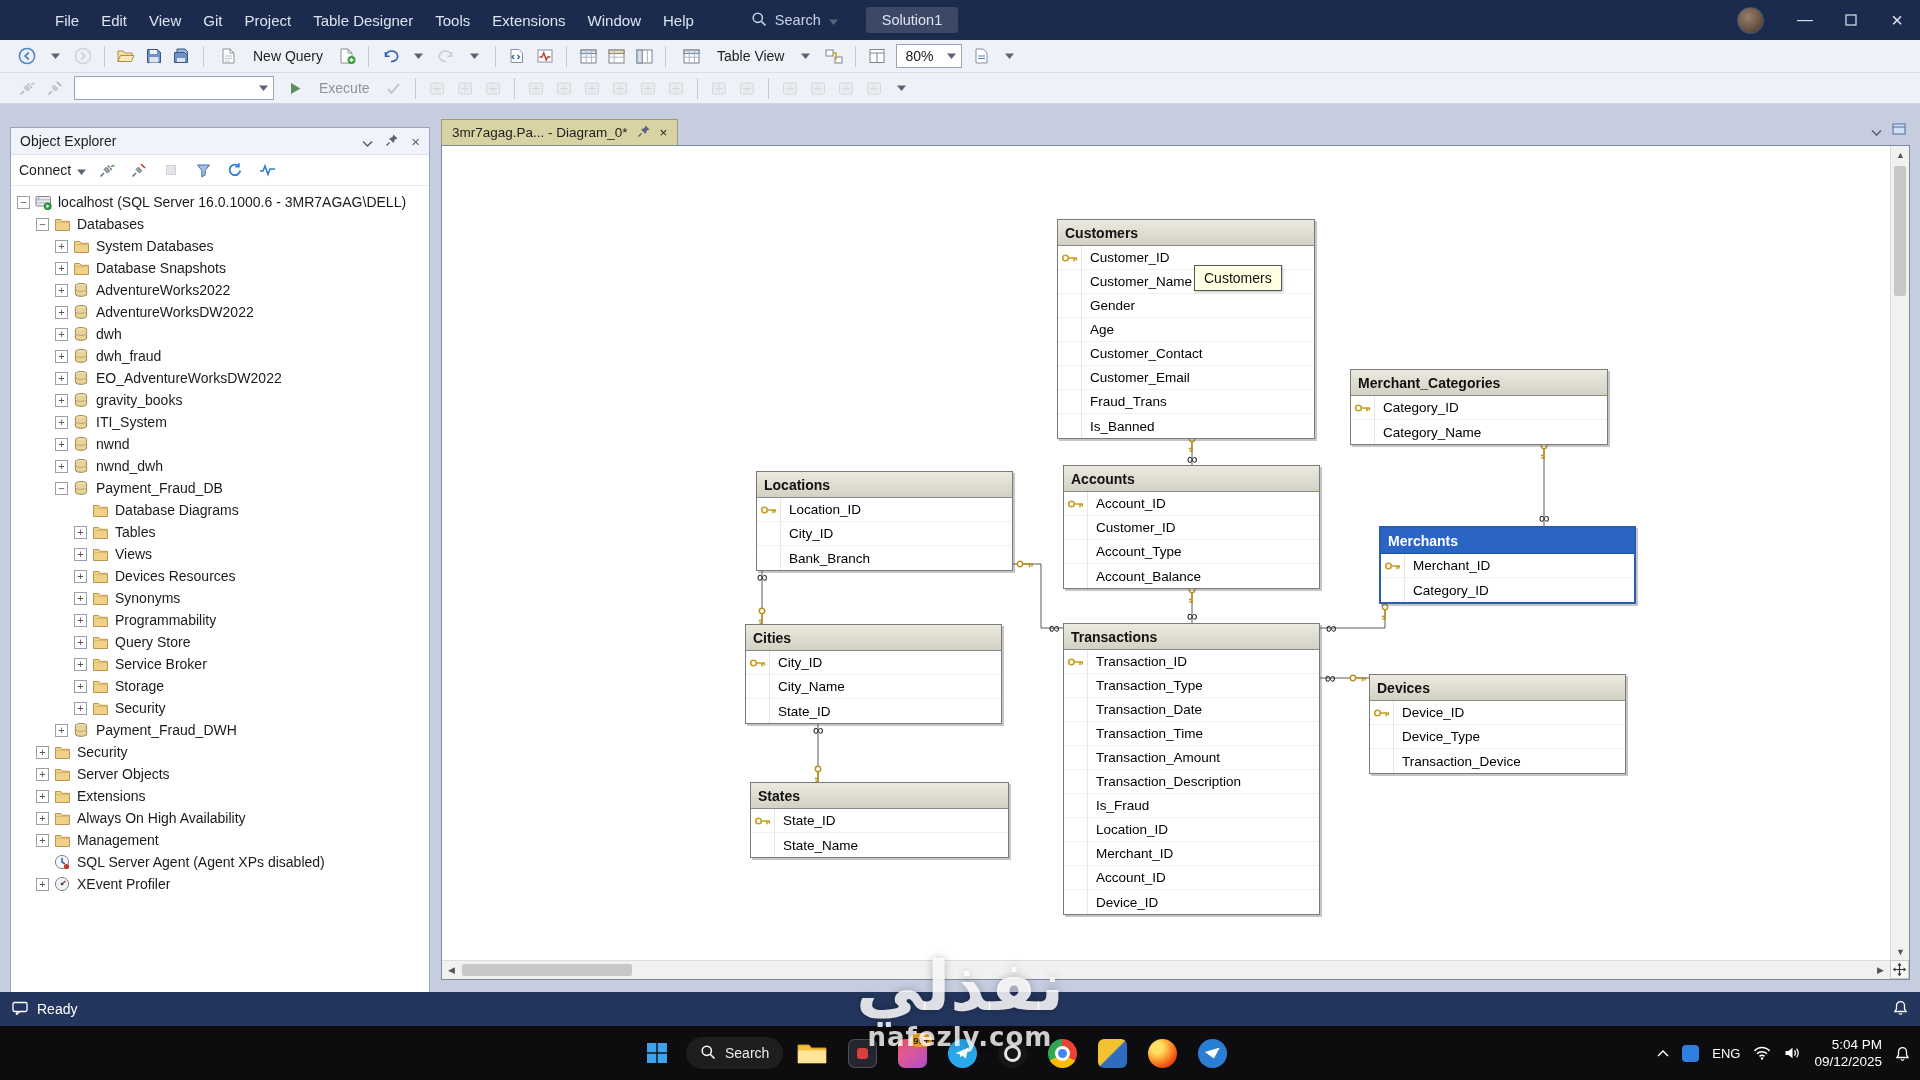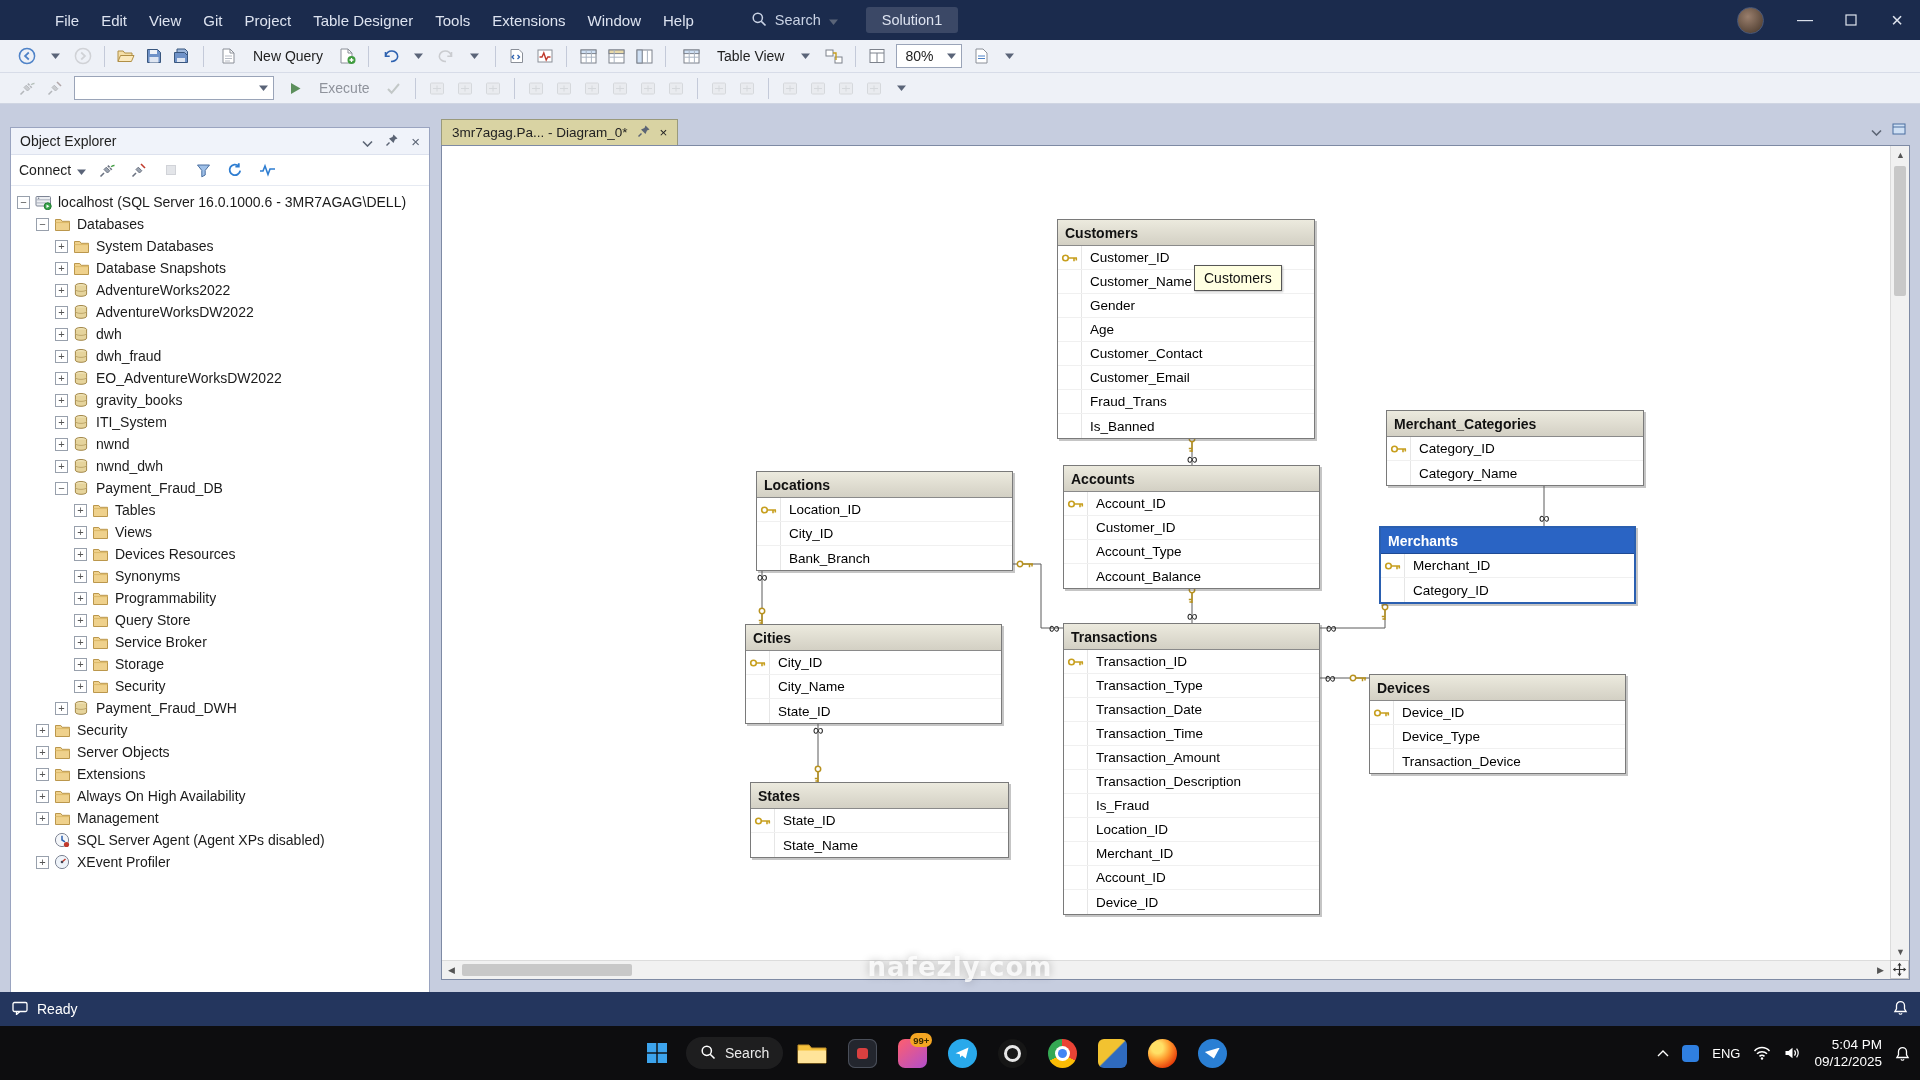--- a/index.html
+++ b/index.html
@@ -651,20 +651,30 @@
           <div class="tree-row" style="padding-left: 44px;">
             <span class="expander">−</span>
             <span class="tree-icon">
               <svg width="16" height="16" viewBox="0 0 16 16" xmlns="http://www.w3.org/2000/svg">
                 <ellipse cx="8" cy="3.6" rx="5.6" ry="2.1" fill="#f1e4b8" stroke="#a3884a"></ellipse>
                 <path d="M2.4 3.6v8.6c0 1.2 2.5 2.1 5.6 2.1s5.6-.9 5.6-2.1V3.6" fill="#e6d49c" stroke="#a3884a"></path>
                 <path d="M2.4 7.4c0 1.1 2.5 2 5.6 2s5.6-.9 5.6-2" fill="none" stroke="#bfa76a"></path>
               </svg>
             </span>
             <span class="tree-label">Payment_Fraud_DB</span>
+          </div>
+          <div class="tree-row" style="padding-left: 63px;">
+            <span class="expander none"></span>
+            <span class="tree-icon">
+              <svg width="17" height="15" viewBox="0 0 17 15" xmlns="http://www.w3.org/2000/svg">
+                <path d="M1.5 13.5V2.5h5.3l1.3 1.8h7.4v9.2z" fill="#efd18c" stroke="#bb974c"></path>
+                <path d="M1.5 5.6h14" stroke="#dcb968"></path>
+              </svg>
+            </span>
+            <span class="tree-label">Database Diagrams</span>
           </div>
           <div class="tree-row" style="padding-left: 63px;">
             <span class="expander">+</span>
             <span class="tree-icon">
               <svg width="17" height="15" viewBox="0 0 17 15" xmlns="http://www.w3.org/2000/svg">
                 <path d="M1.5 13.5V2.5h5.3l1.3 1.8h7.4v9.2z" fill="#efd18c" stroke="#bb974c"></path>
                 <path d="M1.5 5.6h14" stroke="#dcb968"></path>
               </svg>
             </span>
             <span class="tree-label">Tables</span>
@@ -957,21 +967,21 @@
             </div>
             <div class="dtable-row">
               <span class="keycell"></span>
               <span class="colname">Fraud_Trans</span>
             </div>
             <div class="dtable-row">
               <span class="keycell"></span>
               <span class="colname">Is_Banned</span>
             </div>
           </div>
-          <div class="dtable" style="left: 944px; top: 223px; width: 258px; margin-top: 41px;">
+          <div class="dtable" style="left: 908px; top: 223px; width: 258px;">
             <div class="dtable-header">Merchant_Categories</div>
             <div class="dtable-row">
               <span class="keycell">
                 <svg width="18" height="10" viewBox="0 0 18 10" xmlns="http://www.w3.org/2000/svg">
                   <circle cx="4.5" cy="5" r="2.8" fill="none" stroke="#c79f1e" stroke-width="1.6"></circle>
                   <path d="M7.3 5H16M13 5v3.2M15.3 5v2.6" fill="none" stroke="#c79f1e" stroke-width="1.6"></path>
                 </svg>
               </span>
               <span class="colname">Category_ID</span>
             </div>
@@ -1249,16 +1259,17 @@
       <span class="tray-ic" id="ic-tray-bell">
           <svg width="15" height="15" viewBox="0 0 15 15" xmlns="http://www.w3.org/2000/svg">
             <path d="M7.5 1.6a4 4 0 0 1 4 4v3.2l1.6 2.7H1.9l1.6-2.7V5.6a4 4 0 0 1 4-4z" fill="none" stroke="#fff" stroke-width="1.3"></path>
             <path d="M6 13.2a1.6 1.6 0 0 0 3 0" fill="none" stroke="#fff" stroke-width="1.2"></path>
           </svg>
         </span>
     </div>
   </div>
 
   <div class="watermark">
+    <div class="wm-ar">نفذلي</div>
     <div class="wm-en">nafezly.com</div>
   </div>
 
 </div>
 
 </body></html>

